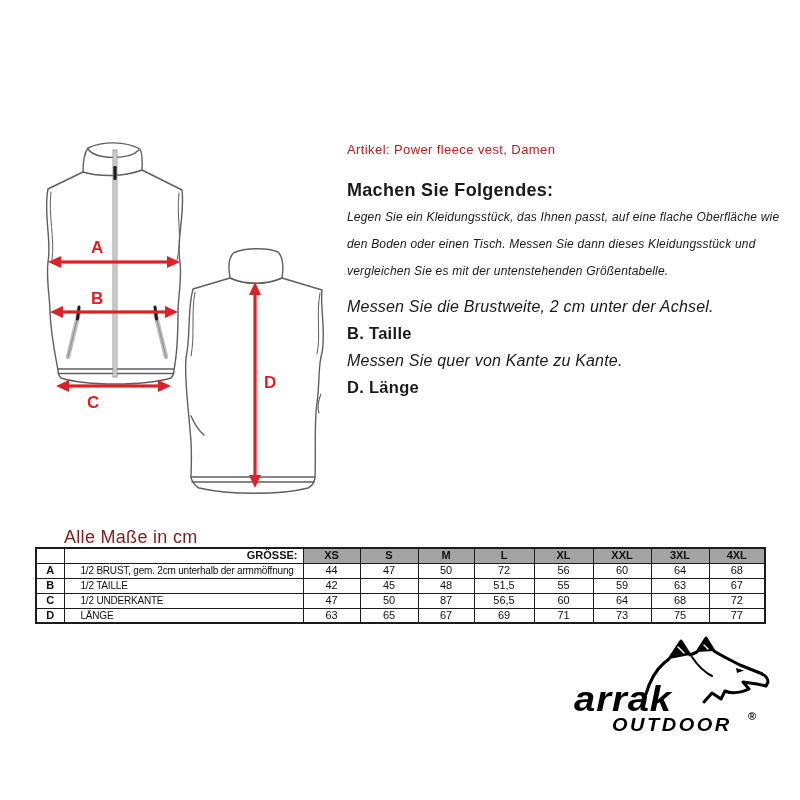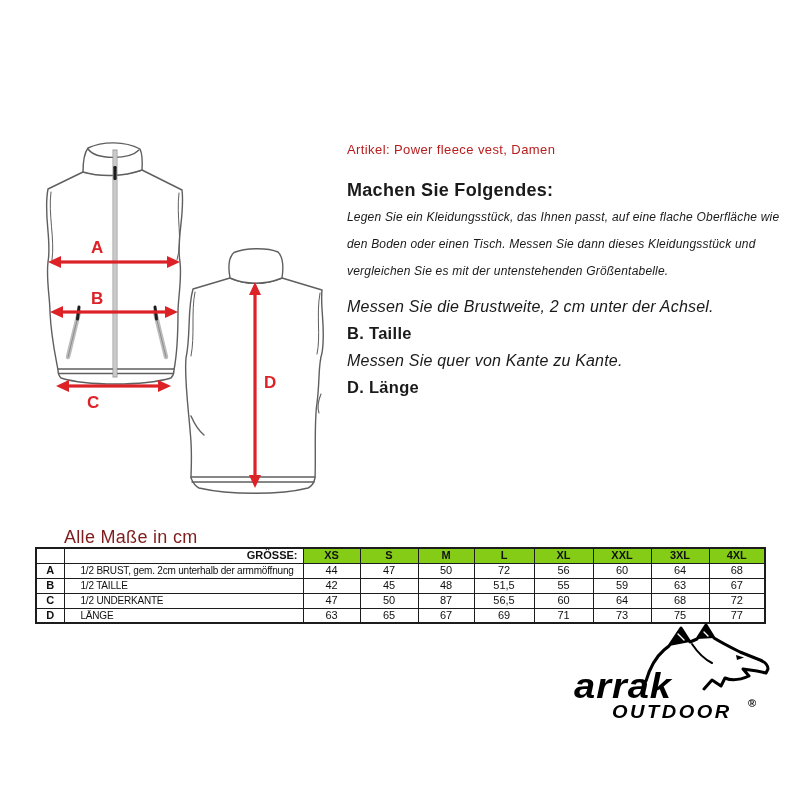--- a/index.html
+++ b/index.html
@@ -20,28 +20,28 @@
   .measures .m-body { font-size:16px; font-style:italic; letter-spacing:.2px; line-height:27px; }
 
   
   .table-note { position:absolute; left:64px; top:527px; font-size:18px; letter-spacing:.3px; color:#7f1d1d; }
   .size-table { position:absolute; left:35px; top:547px; width:729px;
                 border-collapse:collapse; table-layout:fixed; }
   .size-table td, .size-table th { border:1px solid #1c1c1c; height:15px; padding:0;
                 font-size:11px; line-height:13px; text-align:center; vertical-align:middle;
                 white-space:nowrap; overflow:hidden; color:#111; }
   .size-table { border:2px solid #1c1c1c; }
-  .size-table th.size-col { background:#84cc16; font-weight:bold; }
+  .size-table th.size-col { background:#a3a3a3; font-weight:bold; }
   .size-table th.grosse { background:#fff; font-weight:bold; text-align:right; padding-right:5px; }
   .size-table th.corner { background:#fff; }
   .size-table td.rowkey { font-weight:bold; }
   .size-table td.rowlabel { text-align:left; padding-left:16px; font-size:10px; letter-spacing:-0.2px; }
 
   
-  .logo { position:absolute; left:568px; top:621px; width:228px; height:110px; }
+  .logo { position:absolute; left:568px; top:634px; width:228px; height:110px; }
   .logo .dog { position:absolute; left:72px; top:2px; }
   .logo .brand { position:absolute; left:6px; top:44px; font-size:38px; font-weight:bold;
                  font-style:italic; letter-spacing:1px; color:#000; transform:scaleY(.92); }
   .logo .sub { position:absolute; left:44px; top:79px; font-size:20px; font-weight:bold;
                font-style:italic; letter-spacing:2.5px; color:#000; transform:scaleY(.95); }
   .logo .reg { position:absolute; left:180px; top:76px; font-size:11px; font-weight:bold; color:#000; }
 </style>
 </head>
 <body>
 

